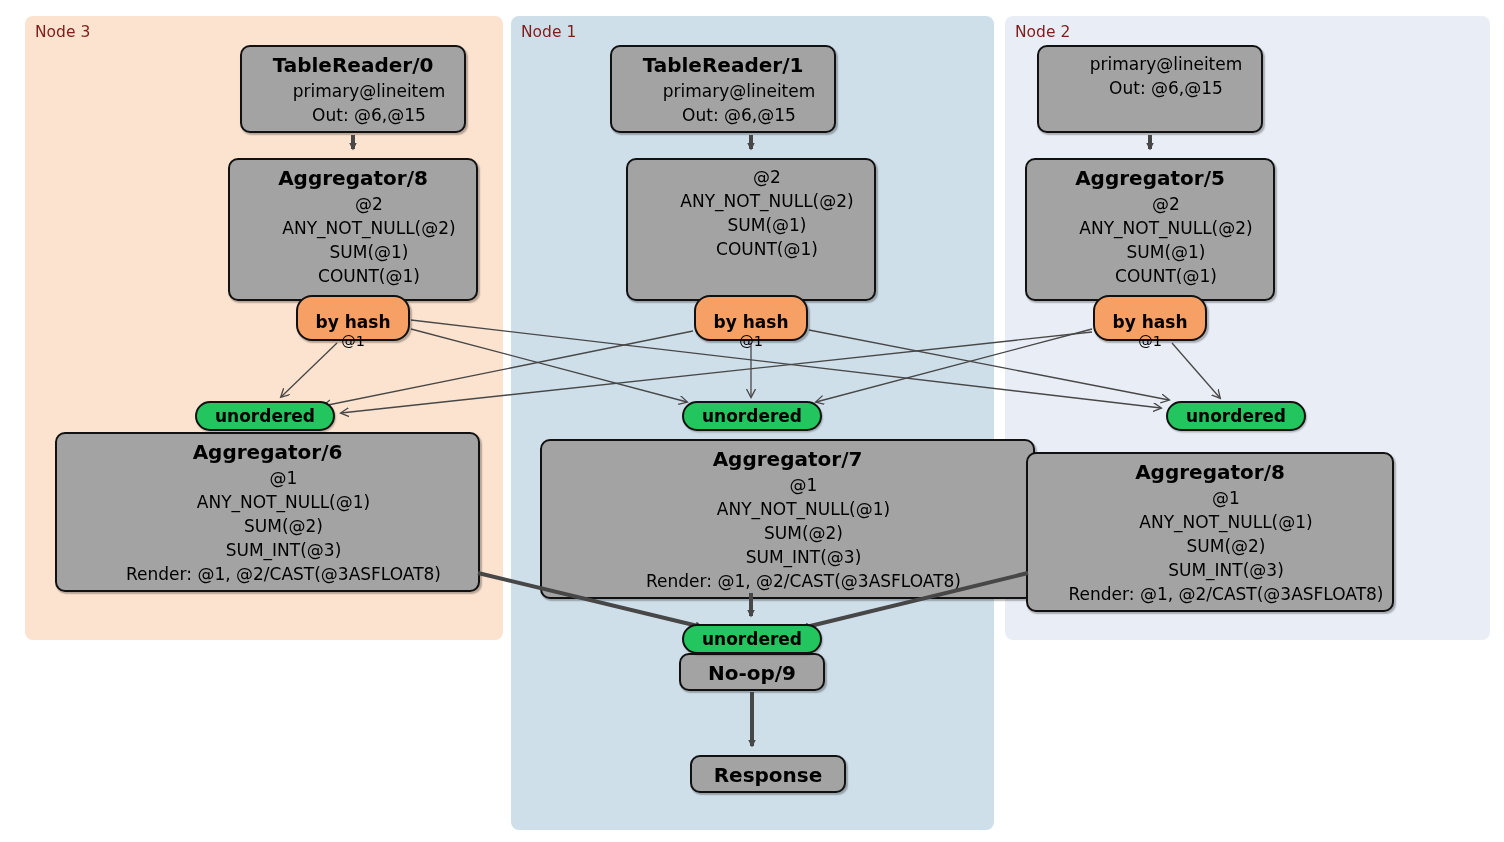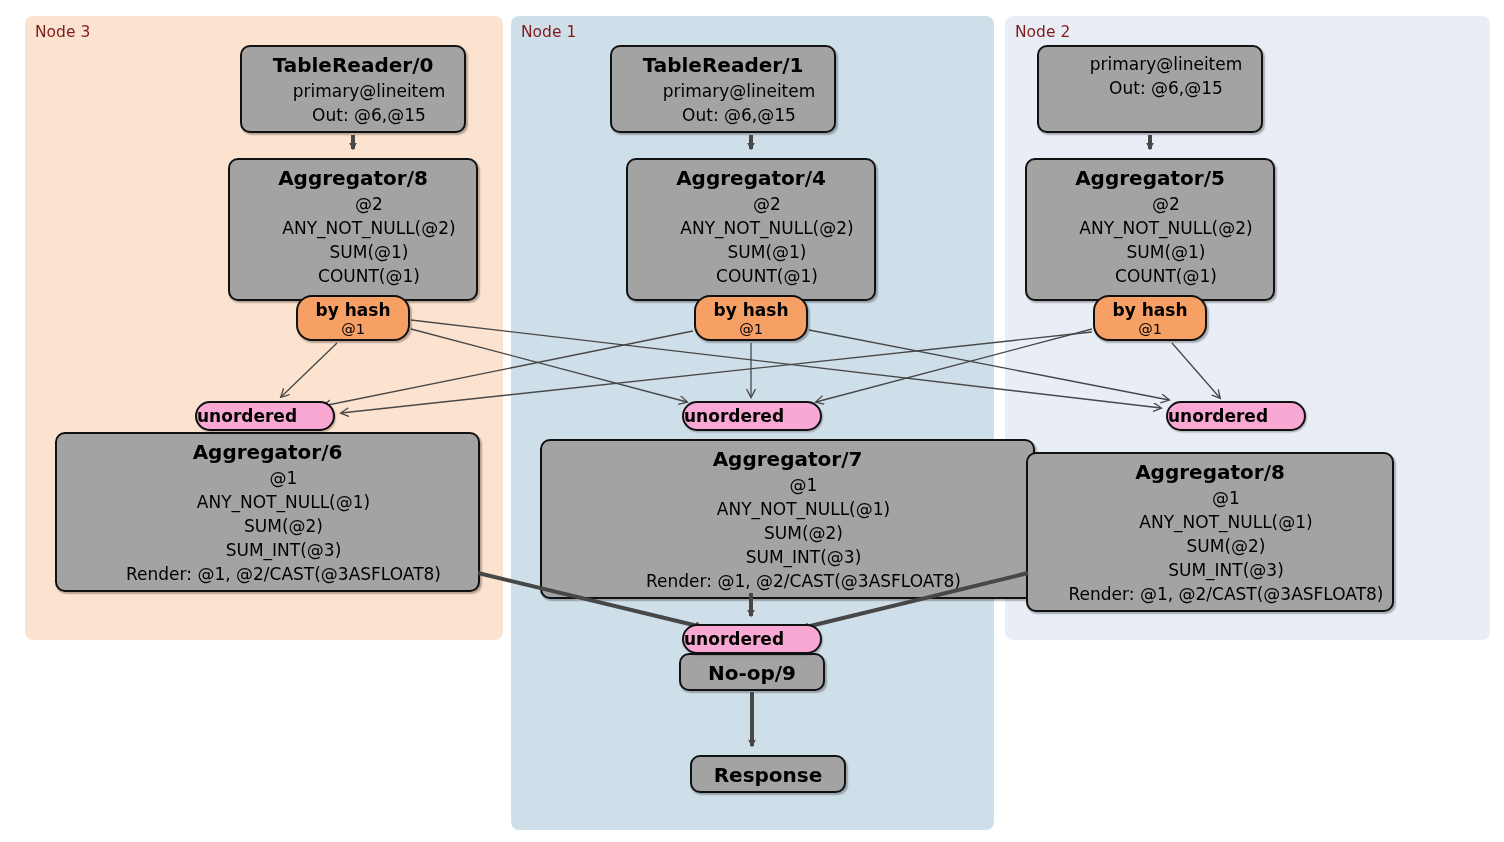--- a/index.html
+++ b/index.html
@@ -41,33 +41,34 @@
   #edges { position: absolute; left: 0; top: 0; z-index: 3; pointer-events: none; }
 
   .router {
     position: absolute;
     background: #f7a065;
     border: 2px solid #111;
     border-radius: 16px;
     box-shadow: 1.5px 2px 1.5px rgba(0,0,0,0.28);
     text-align: center;
     width: 114px; height: 46px;
-    padding-top: 2px;
+    padding-top: 14px;
     z-index: 4;
   }
   .router-label { font-weight: bold; font-size: 17px; line-height: 22px; }
   .router-detail { font-size: 14.5px; line-height: 17px; }
 
   .stream {
     position: absolute;
-    background: #f9a8d4;
+    background: #22c55e;
     border: 2px solid #111;
     border-radius: 15px;
     box-shadow: 1px 1.5px 1.5px rgba(0,0,0,0.25);
     width: 140px; height: 30px;
+    text-align: center;
     z-index: 4;
   }
   .stream-label { font-weight: bold; font-size: 17px; line-height: 27px; }
 
   
   #tablereader0 { left: 240px;  top: 45px; width: 226px; height: 88px; }
   #tablereader1 { left: 610px;  top: 45px; width: 226px; height: 88px; }
   #tablereader2 { left: 1037px; top: 45px; width: 226px; height: 88px; }
 
   #aggregator3 { left: 228px;  top: 158px; width: 250px; height: 143px; }
@@ -119,21 +120,20 @@
 </div>
 
 <div class="opnode" id="aggregator3">
   <div class="node-title">Aggregator/8</div>
   <div class="node-line">@2</div>
   <div class="node-line">ANY_NOT_NULL(@2)</div>
   <div class="node-line">SUM(@1)</div>
   <div class="node-line">COUNT(@1)</div>
 </div>
 <div class="opnode" id="aggregator4">
-  <div class="node-title">Aggregator/4</div>
   <div class="node-line">@2</div>
   <div class="node-line">ANY_NOT_NULL(@2)</div>
   <div class="node-line">SUM(@1)</div>
   <div class="node-line">COUNT(@1)</div>
 </div>
 <div class="opnode" id="aggregator5">
   <div class="node-title">Aggregator/5</div>
   <div class="node-line">@2</div>
   <div class="node-line">ANY_NOT_NULL(@2)</div>
   <div class="node-line">SUM(@1)</div>

